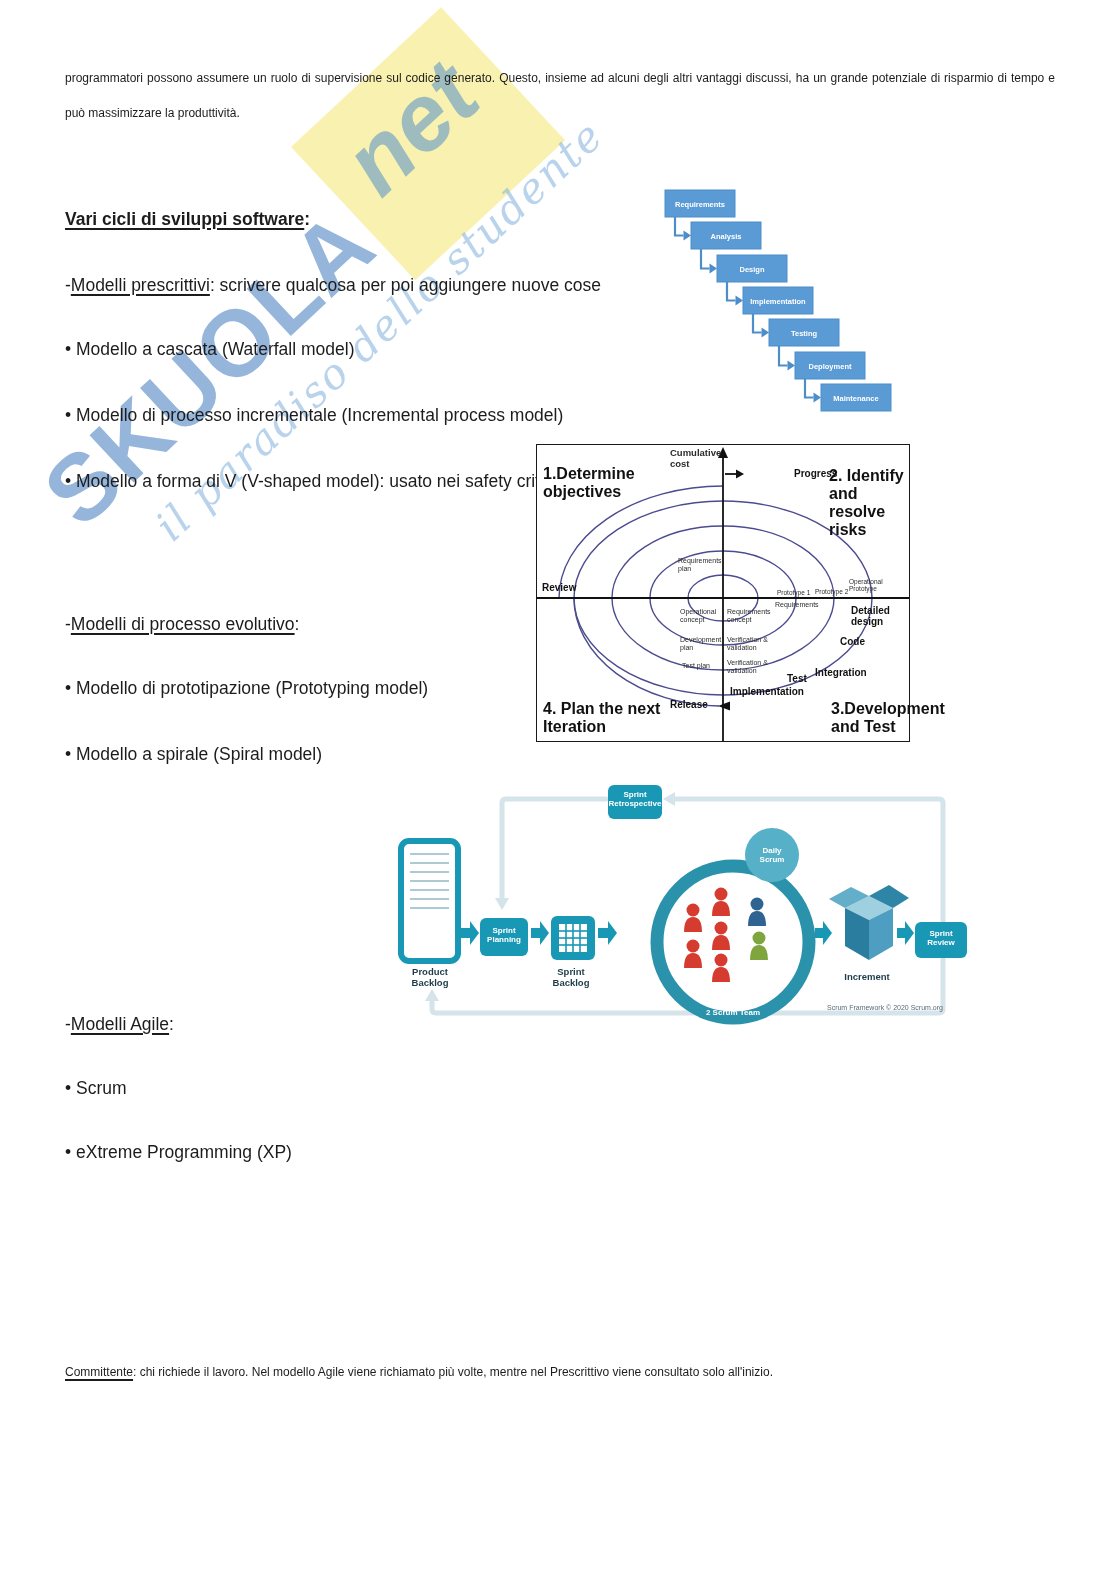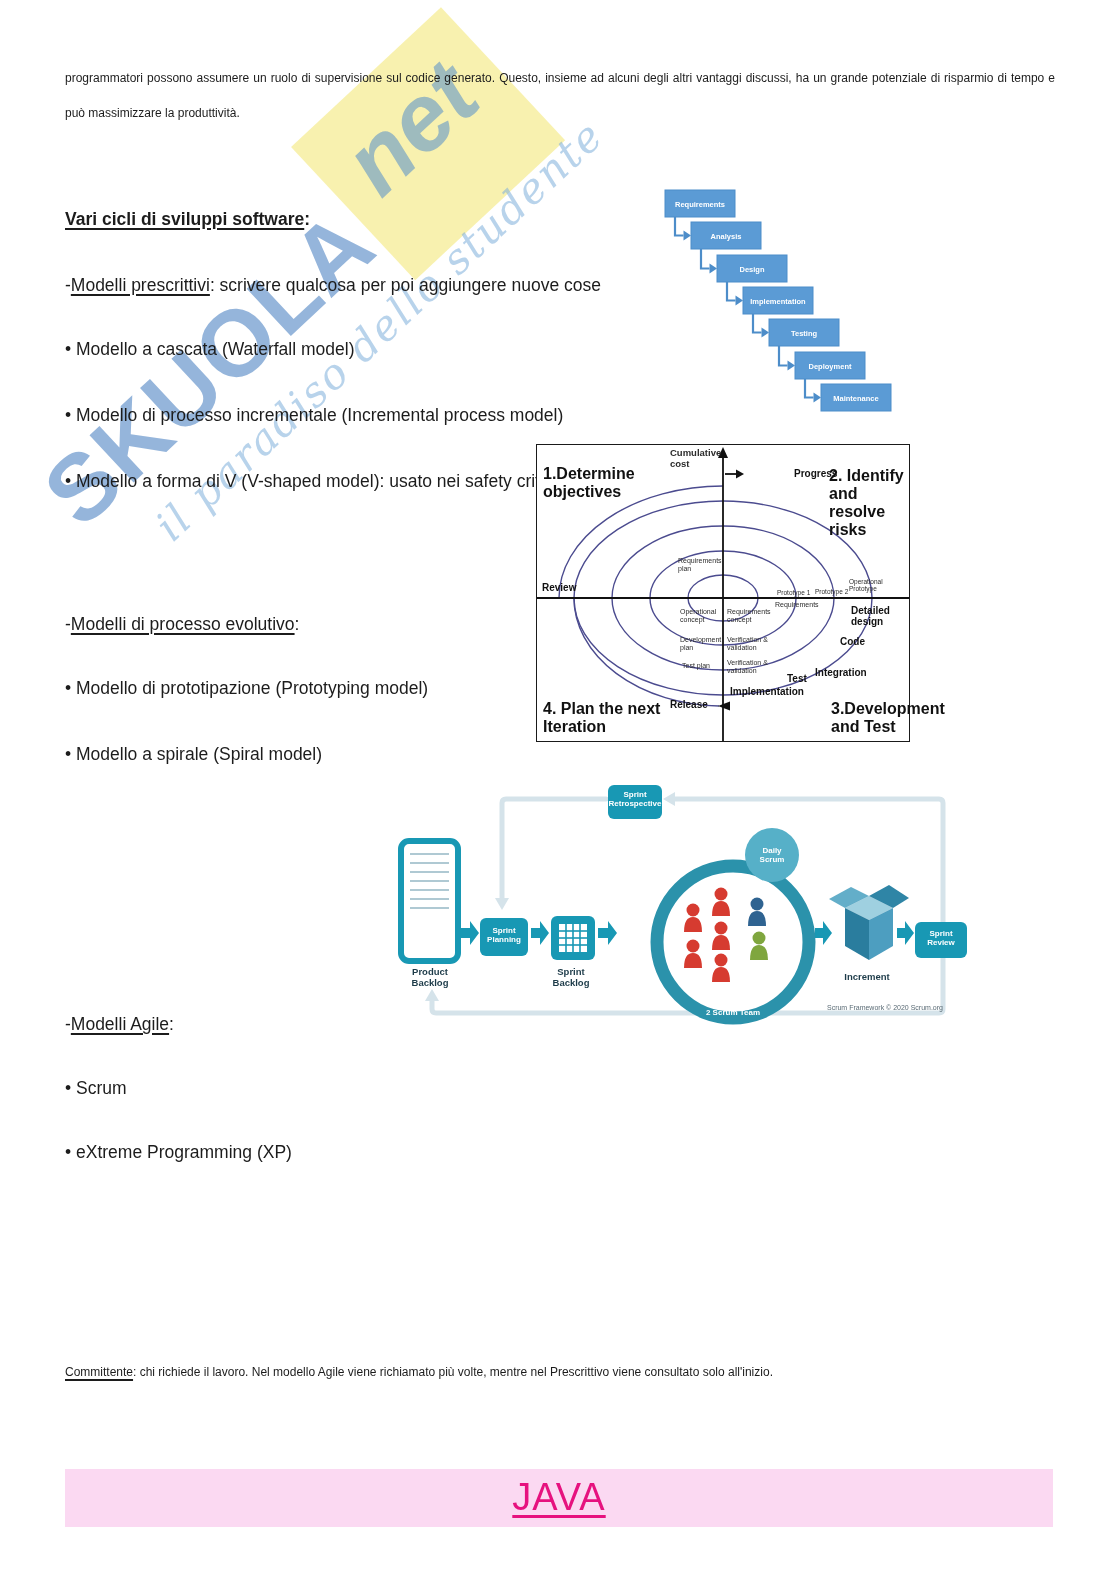--- a/index.html
+++ b/index.html
@@ -264,17 +264,14 @@
     <div class="dlabel dark-label" style="left:440px;top:201px;width:64px;">Increment</div>
     <div class="dlabel teal-label" style="left:516px;top:159px;width:60px;">Sprint
 Review</div>
     <div class="dlabel credit" style="left:400px;top:234px;width:148px;">Scrum Framework © 2020 Scrum.org</div>
   </div>
 
   <div class="abs body-text z" style="top:1054px;">
     <span class="u">Committente</span><span>: chi richiede il lavoro. Nel modello Agile viene richiamato più volte, mentre nel Prescrittivo viene consultato solo all'inizio.</span>
   </div>
 
-  <div class="abs banner z">
-    <span class="banner-title">JAVA</span>
-  </div>
 
 </div>
 
 </body></html>

